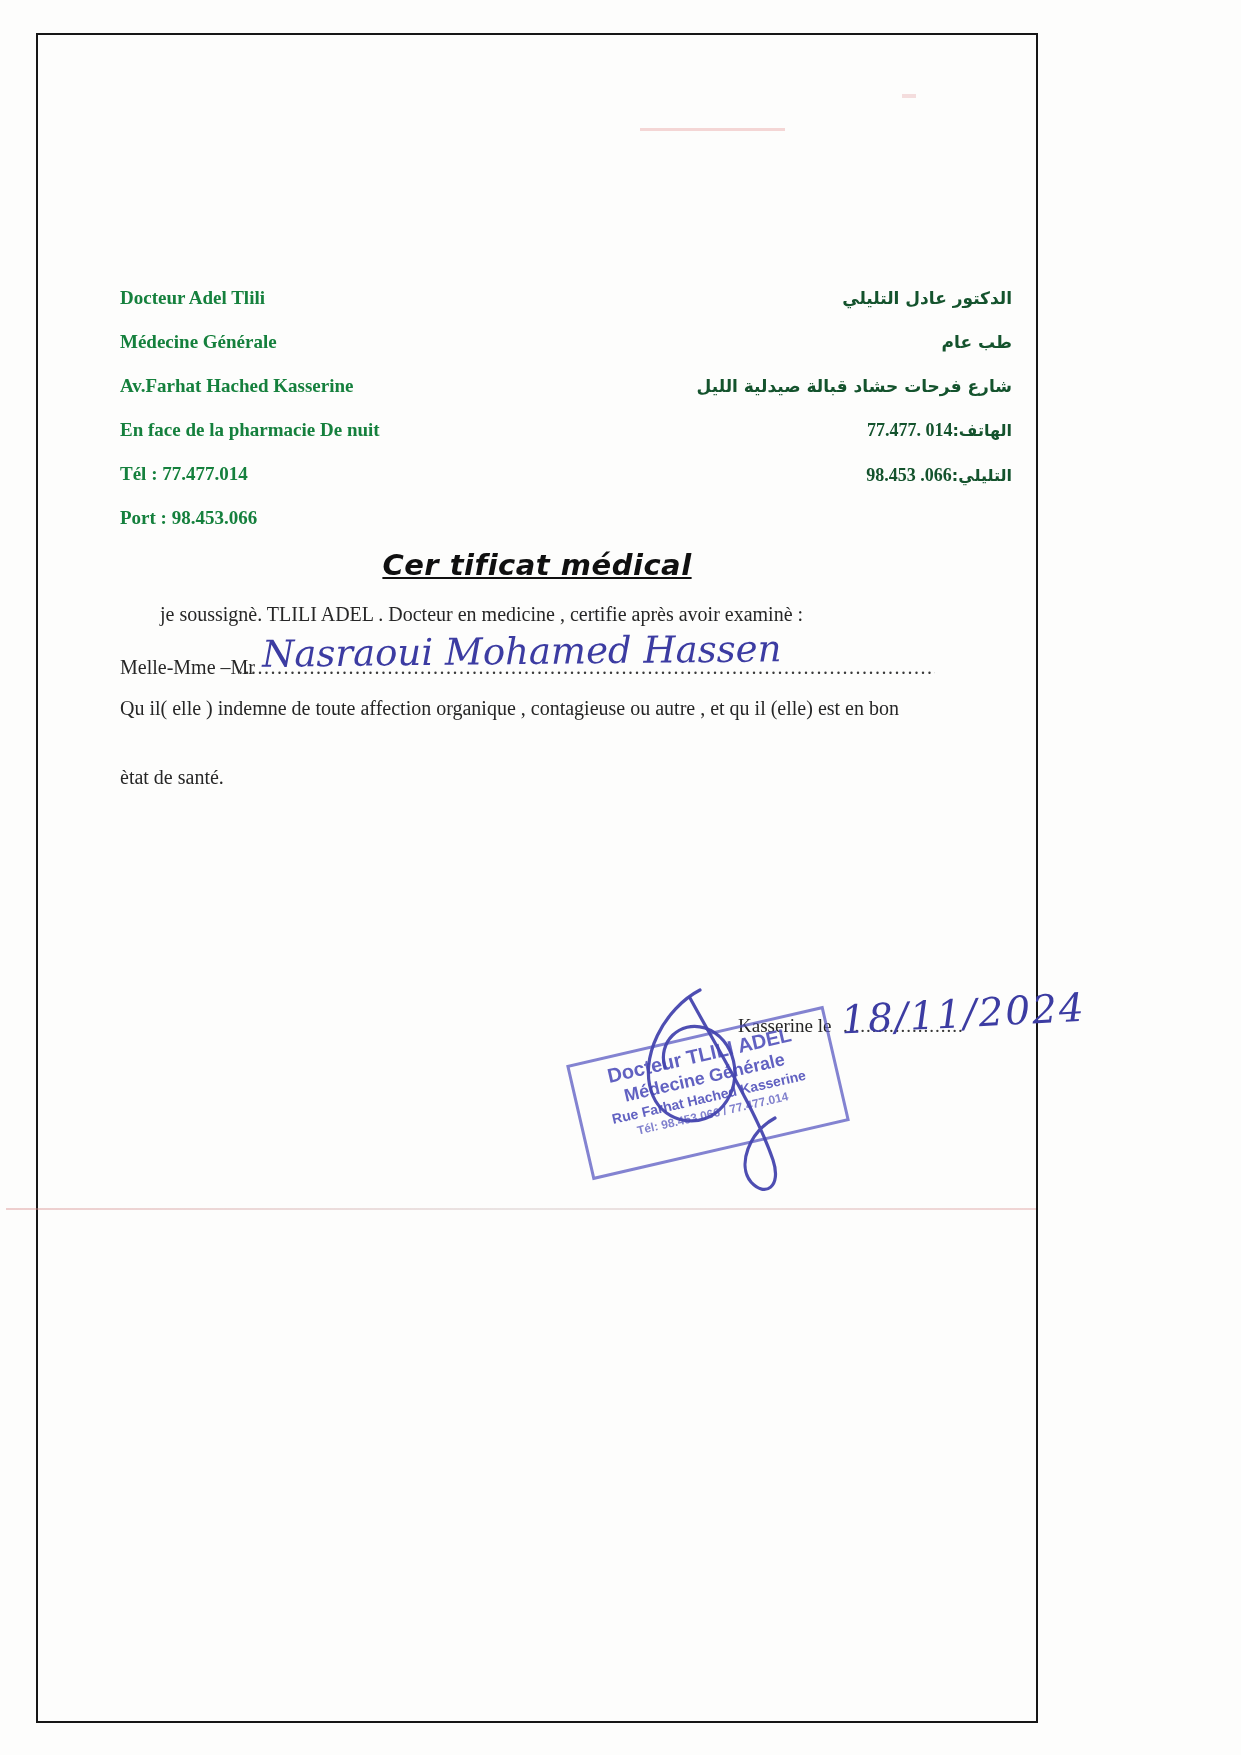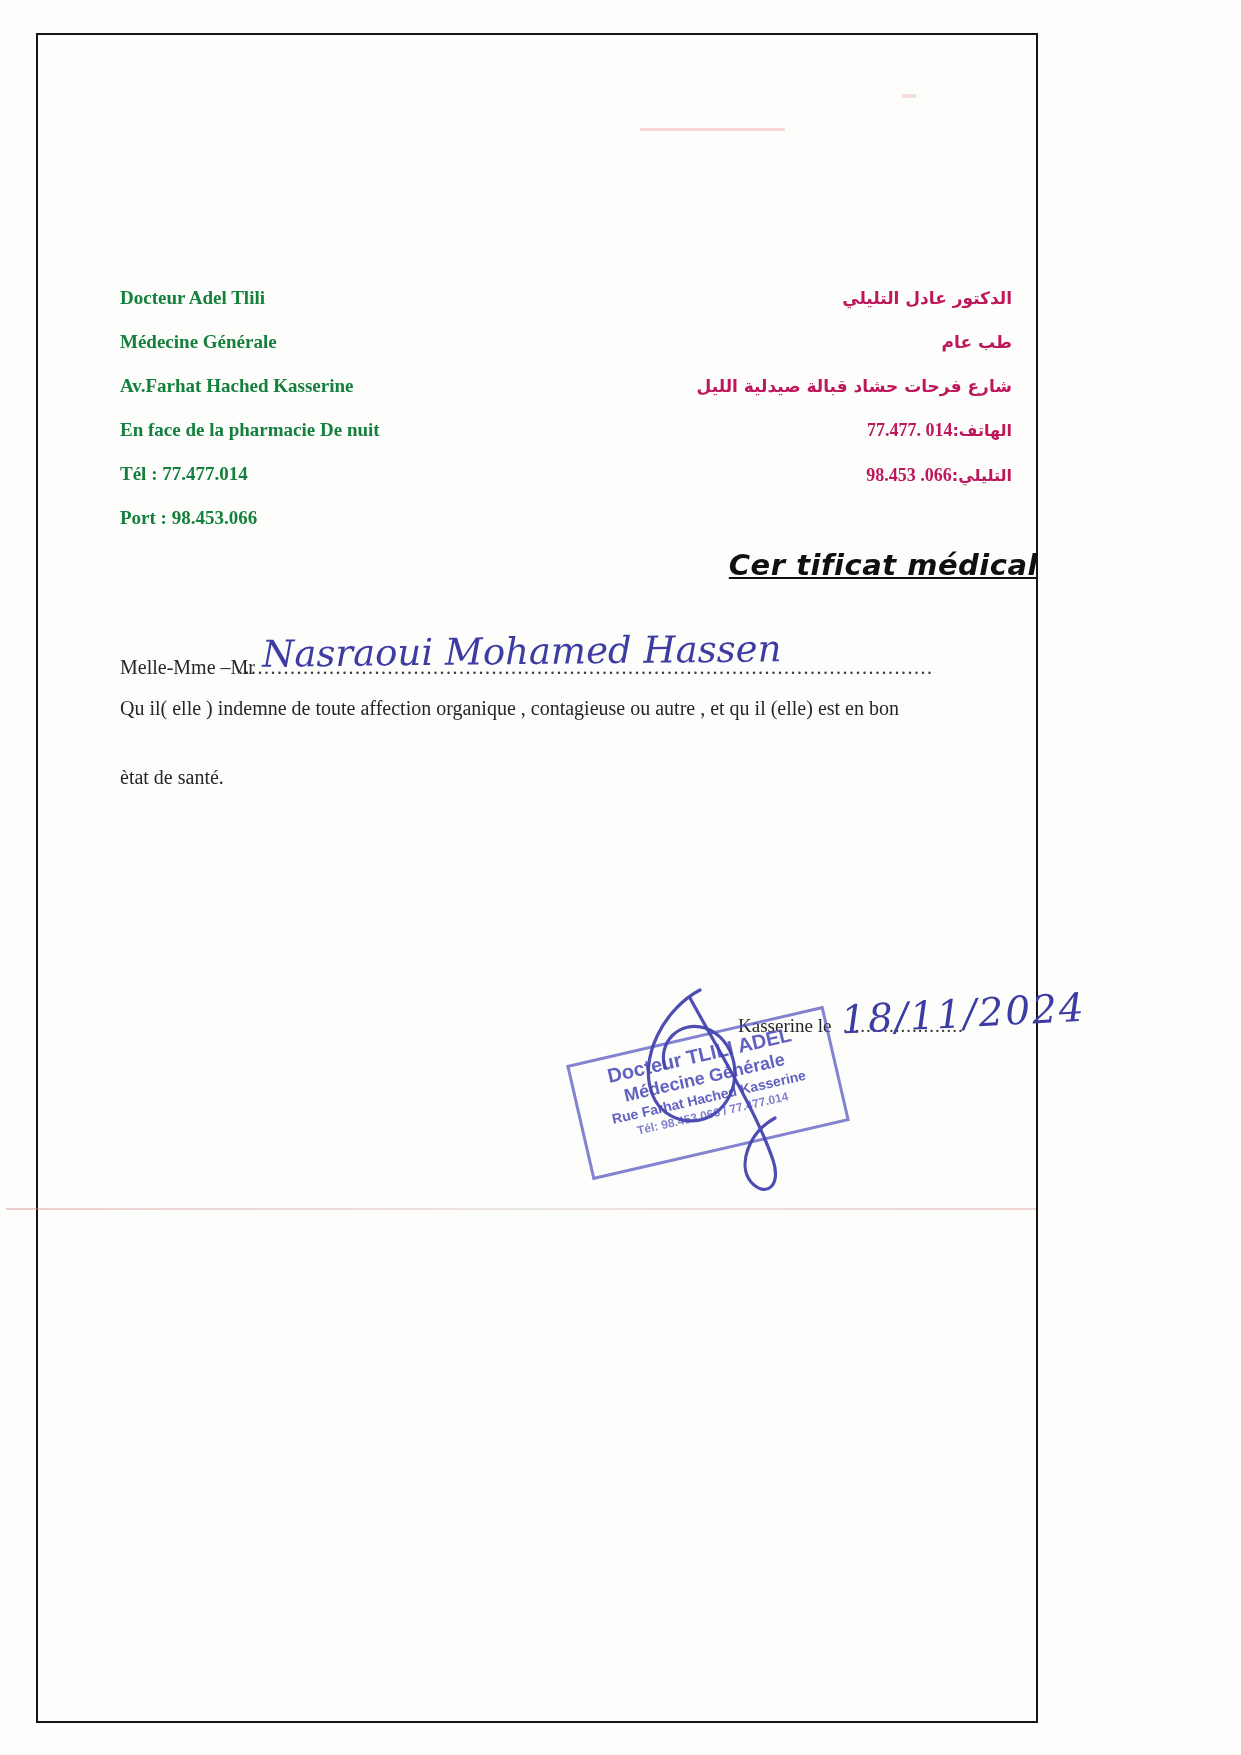--- a/index.html
+++ b/index.html
@@ -40,29 +40,29 @@
     position: absolute; left: 120px; top: 288px;
     font-family: "Liberation Serif", serif;
     font-weight: bold; font-size: 19px; color: #15803d;
   }
   .header-fr p { margin: 0 0 24px 0; line-height: 20px; }
   
   .header-ar {
     position: absolute; right: 229px; top: 288px;
     direction: rtl; text-align: right;
     font-family: "DejaVu Sans", sans-serif;
-    font-weight: bold; font-size: 17px; color: #be185d;
+    font-weight: bold; font-size: 17px; color: #14532d;
   }
   .header-ar p { margin: 0 0 24px 0; line-height: 20px; }
   .header-ar p.num-line { font-size: 18px; font-family: "Liberation Serif", serif; }
   .header-ar p.num-line .ar-word { font-family: "DejaVu Sans", sans-serif; font-size: 16px; }
   
   .title {
     position: absolute; left: 36px; top: 548px; width: 1002px;
-    text-align: right;
+    text-align: center;
     font-family: "DejaVu Sans", sans-serif;
     font-weight: bold; font-style: italic;
     font-size: 29px; color: #101010;
     text-decoration: underline;
     letter-spacing: 0.5px;
   }
   .intro {
     position: absolute; left: 160px; top: 603px;
     margin: 0; font-size: 20px; color: #262626;
   }
@@ -155,20 +155,21 @@
   <div class="header-ar" dir="rtl">
     <p>الدكتور عادل التليلي</p>
     <p>طب عام</p>
     <p>شارع فرحات حشاد قبالة صيدلية الليل</p>
     <p class="num-line"><span class="ar-word">الهاتف:</span><span dir="ltr">77.477. 014</span></p>
     <p class="num-line"><span class="ar-word">التليلي:</span><span dir="ltr">98.453 .066</span></p>
   </div>
 
   <div class="title">Cer tificat médical</div>
 
+  <p class="intro">je soussignè. TLILI ADEL . Docteur en medicine , certifie après avoir examinè :</p>
 
   <div class="name-row">
     <span class="name-label">Melle-Mme –Mr</span>
     <span class="name-dots">............................................................................................................................................</span>
     <span class="handwritten patient-name">Nasraoui Mohamed Hassen</span>
   </div>
 
   <p class="para p1">Qu il( elle ) indemne de toute affection organique , contagieuse ou autre , et qu il (elle) est en bon</p>
   <p class="para p2">ètat de santé.</p>
 

